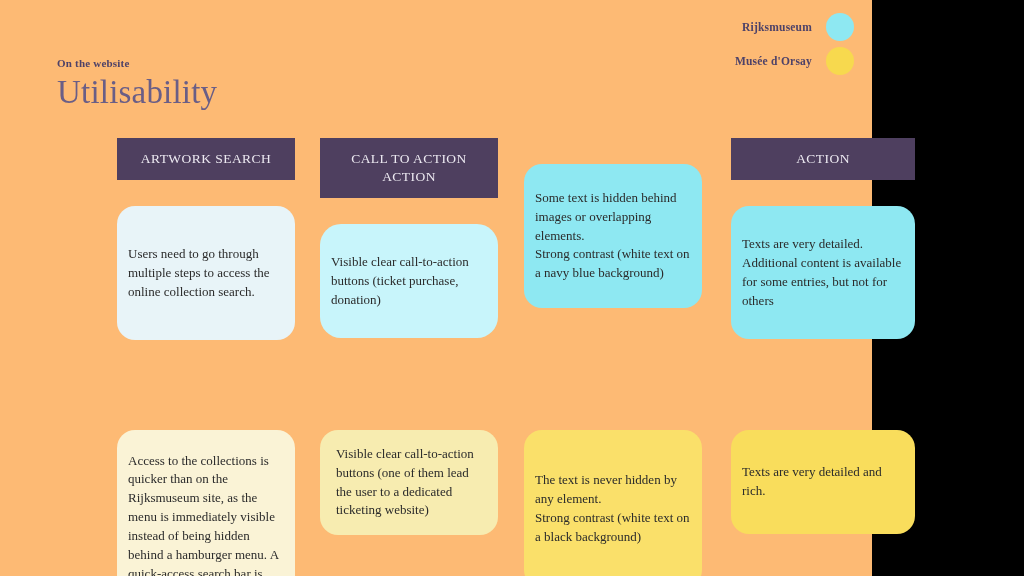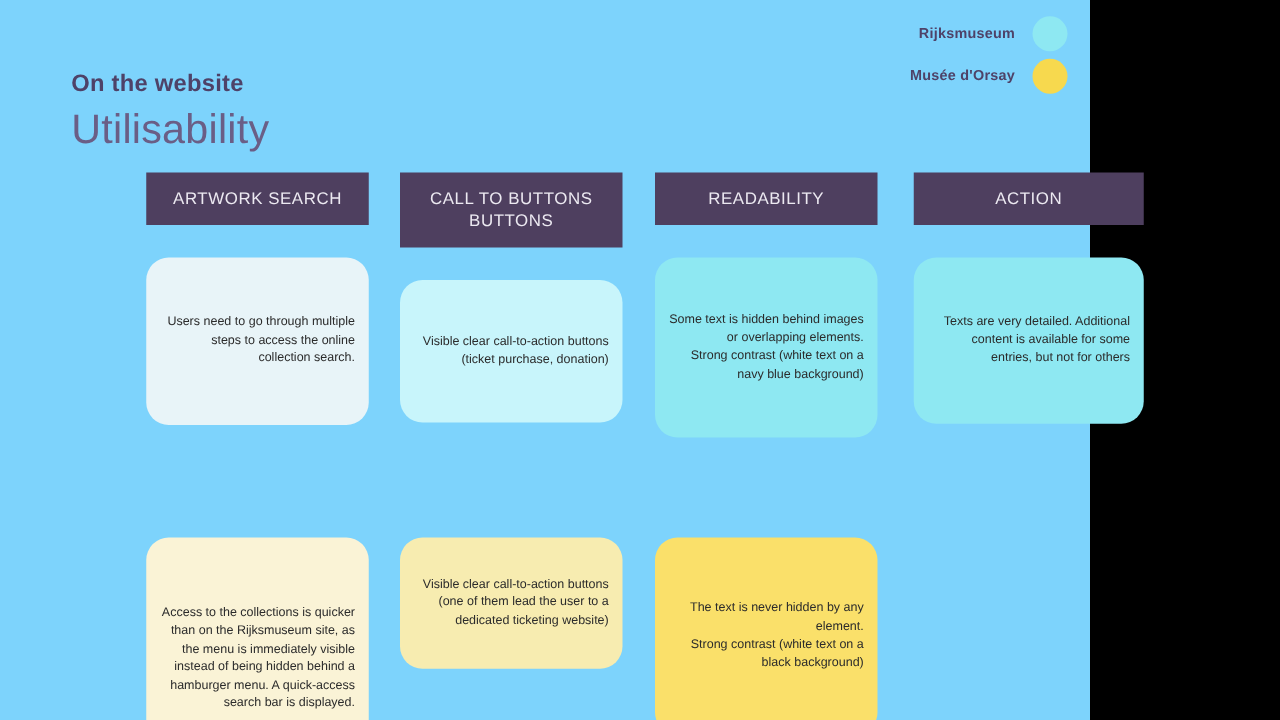--- a/index.html
+++ b/index.html
@@ -2,38 +2,38 @@
 <html><head>
 <meta charset="utf-8">
 <style>
   * { box-sizing: border-box; margin: 0; padding: 0; }
   html, body {
     width: 1024px; height: 576px;
     background: #000;
     font-family: "Liberation Sans", sans-serif;
     overflow: hidden;
   }
-  .stage { position: relative; width: 872px; height: 576px; background: #7dd3fc; }
+  .stage { position: relative; width: 872px; height: 576px; background: #fdba74; font-family: Liberation Serif, serif; }
 
   
   .legend { position: absolute; top: 10px; right: 18px; width: 190px; }
   .legend-row {
     display: flex; align-items: center; justify-content: flex-end;
     gap: 14px; height: 34px;
   }
   .legend-label {
     font-size: 11.5px; font-weight: bold; letter-spacing: .2px;
     color: #4e4268; text-align: right; white-space: nowrap;
   }
   .legend-dot { width: 28px; height: 28px; border-radius: 50%; flex: 0 0 auto; }
 
   
   .title-block { position: absolute; left: 57px; top: 57px; }
   .eyebrow {
-    font-size: 19px; font-weight: bold; color: #4e4268;
+    font-size: 11px; font-weight: bold; color: #4e4268;
     letter-spacing: .2px; line-height: 1.2;
   }
   .headline {
     font-size: 33px; font-weight: normal; color: #6a5e86;
     letter-spacing: .2px; line-height: 1.25; margin-top: 2px;
   }
 
   
   .col { position: absolute; top: 138px; }
   .col-0 { left: 117px; width: 178px; }
@@ -45,31 +45,31 @@
     background: #4e3f5f; color: #ece9f1;
     font-size: 13.5px; letter-spacing: .45px;
     text-align: center; padding: 12px 6px;
     display: flex; align-items: center; justify-content: center;
     line-height: 1.35;
   }
   .head-1 { min-height: 58px; }
 
   .card {
     border-radius: 18px;
-    color: #2b2b2b; font-size: 10px; line-height: 1.45;
-    text-align: right;
+    color: #2b2b2b; font-size: 13px; line-height: 1.45;
+    text-align: left;
     display: flex; align-items: center; justify-content: center;
     padding: 10px 11px;
     white-space: pre-line;
   }
   .row1 { margin-top: 26px; }
   .row2 { position: absolute; left: 0; right: 0; }
 
   .h-134 { height: 134px; }
-  .h-114 { height: 114px; }
+  .h-114 { height: 114px; border-radius: 21px; }
   .h-144 { height: 144px; }
   .h-133 { height: 133px; }
   .h-194 { height: 194px; }
   .h-105 { height: 105px; padding-left: 16px; }
   .h-158 { height: 158px; }
   .h-104 { height: 104px; }
 </style>
 </head>
 <body>
 
@@ -91,31 +91,31 @@
     <div class="headline">Utilisability</div>
   </div>
 
   <div class="col col-0">
     <div class="head">ARTWORK SEARCH</div>
     <div class="card row1 h-134" style="background:#e8f4f8">Users need to go through multiple steps to access the online collection search.</div>
     <div class="card row2 h-194" style="top:292px;background:#faf3d6">Access to the collections is quicker than on  the Rijksmuseum site, as the menu is immediately visible instead of being hidden behind a hamburger menu. A quick-access search bar is displayed.</div>
   </div>
 
   <div class="col col-1">
-    <div class="head head-1">CALL TO BUTTONS BUTTONS</div>
+    <div class="head head-1">CALL TO ACTION ACTION</div>
     <div class="card row1 h-114" style="background:#c8f5fb">Visible clear call-to-action buttons (ticket purchase, donation)</div>
     <div class="card row2 h-105" style="top:292px;background:#f7ecb0">Visible clear call-to-action buttons (one of them lead the user to a dedicated ticketing website)</div>
   </div>
 
   <div class="col col-2">
-    <div class="head">READABILITY</div>
     <div class="card row1 h-144" style="background:#8ee8f2">Some text is hidden behind images or overlapping elements.
 Strong contrast (white text on a navy blue background)</div>
     <div class="card row2 h-158" style="top:292px;background:#fae06a">The text is never hidden by any element.
 Strong contrast (white text on a black background)</div>
   </div>
 
   <div class="col col-3">
     <div class="head">ACTION</div>
     <div class="card row1 h-133" style="background:#8ee8f2">Texts are very detailed. Additional content is available for some entries, but not for others</div>
+    <div class="card row2 h-104" style="top:292px;background:#f9dd5c">Texts are very detailed and rich.</div>
   </div>
 
 </div>
 
 </body></html>

